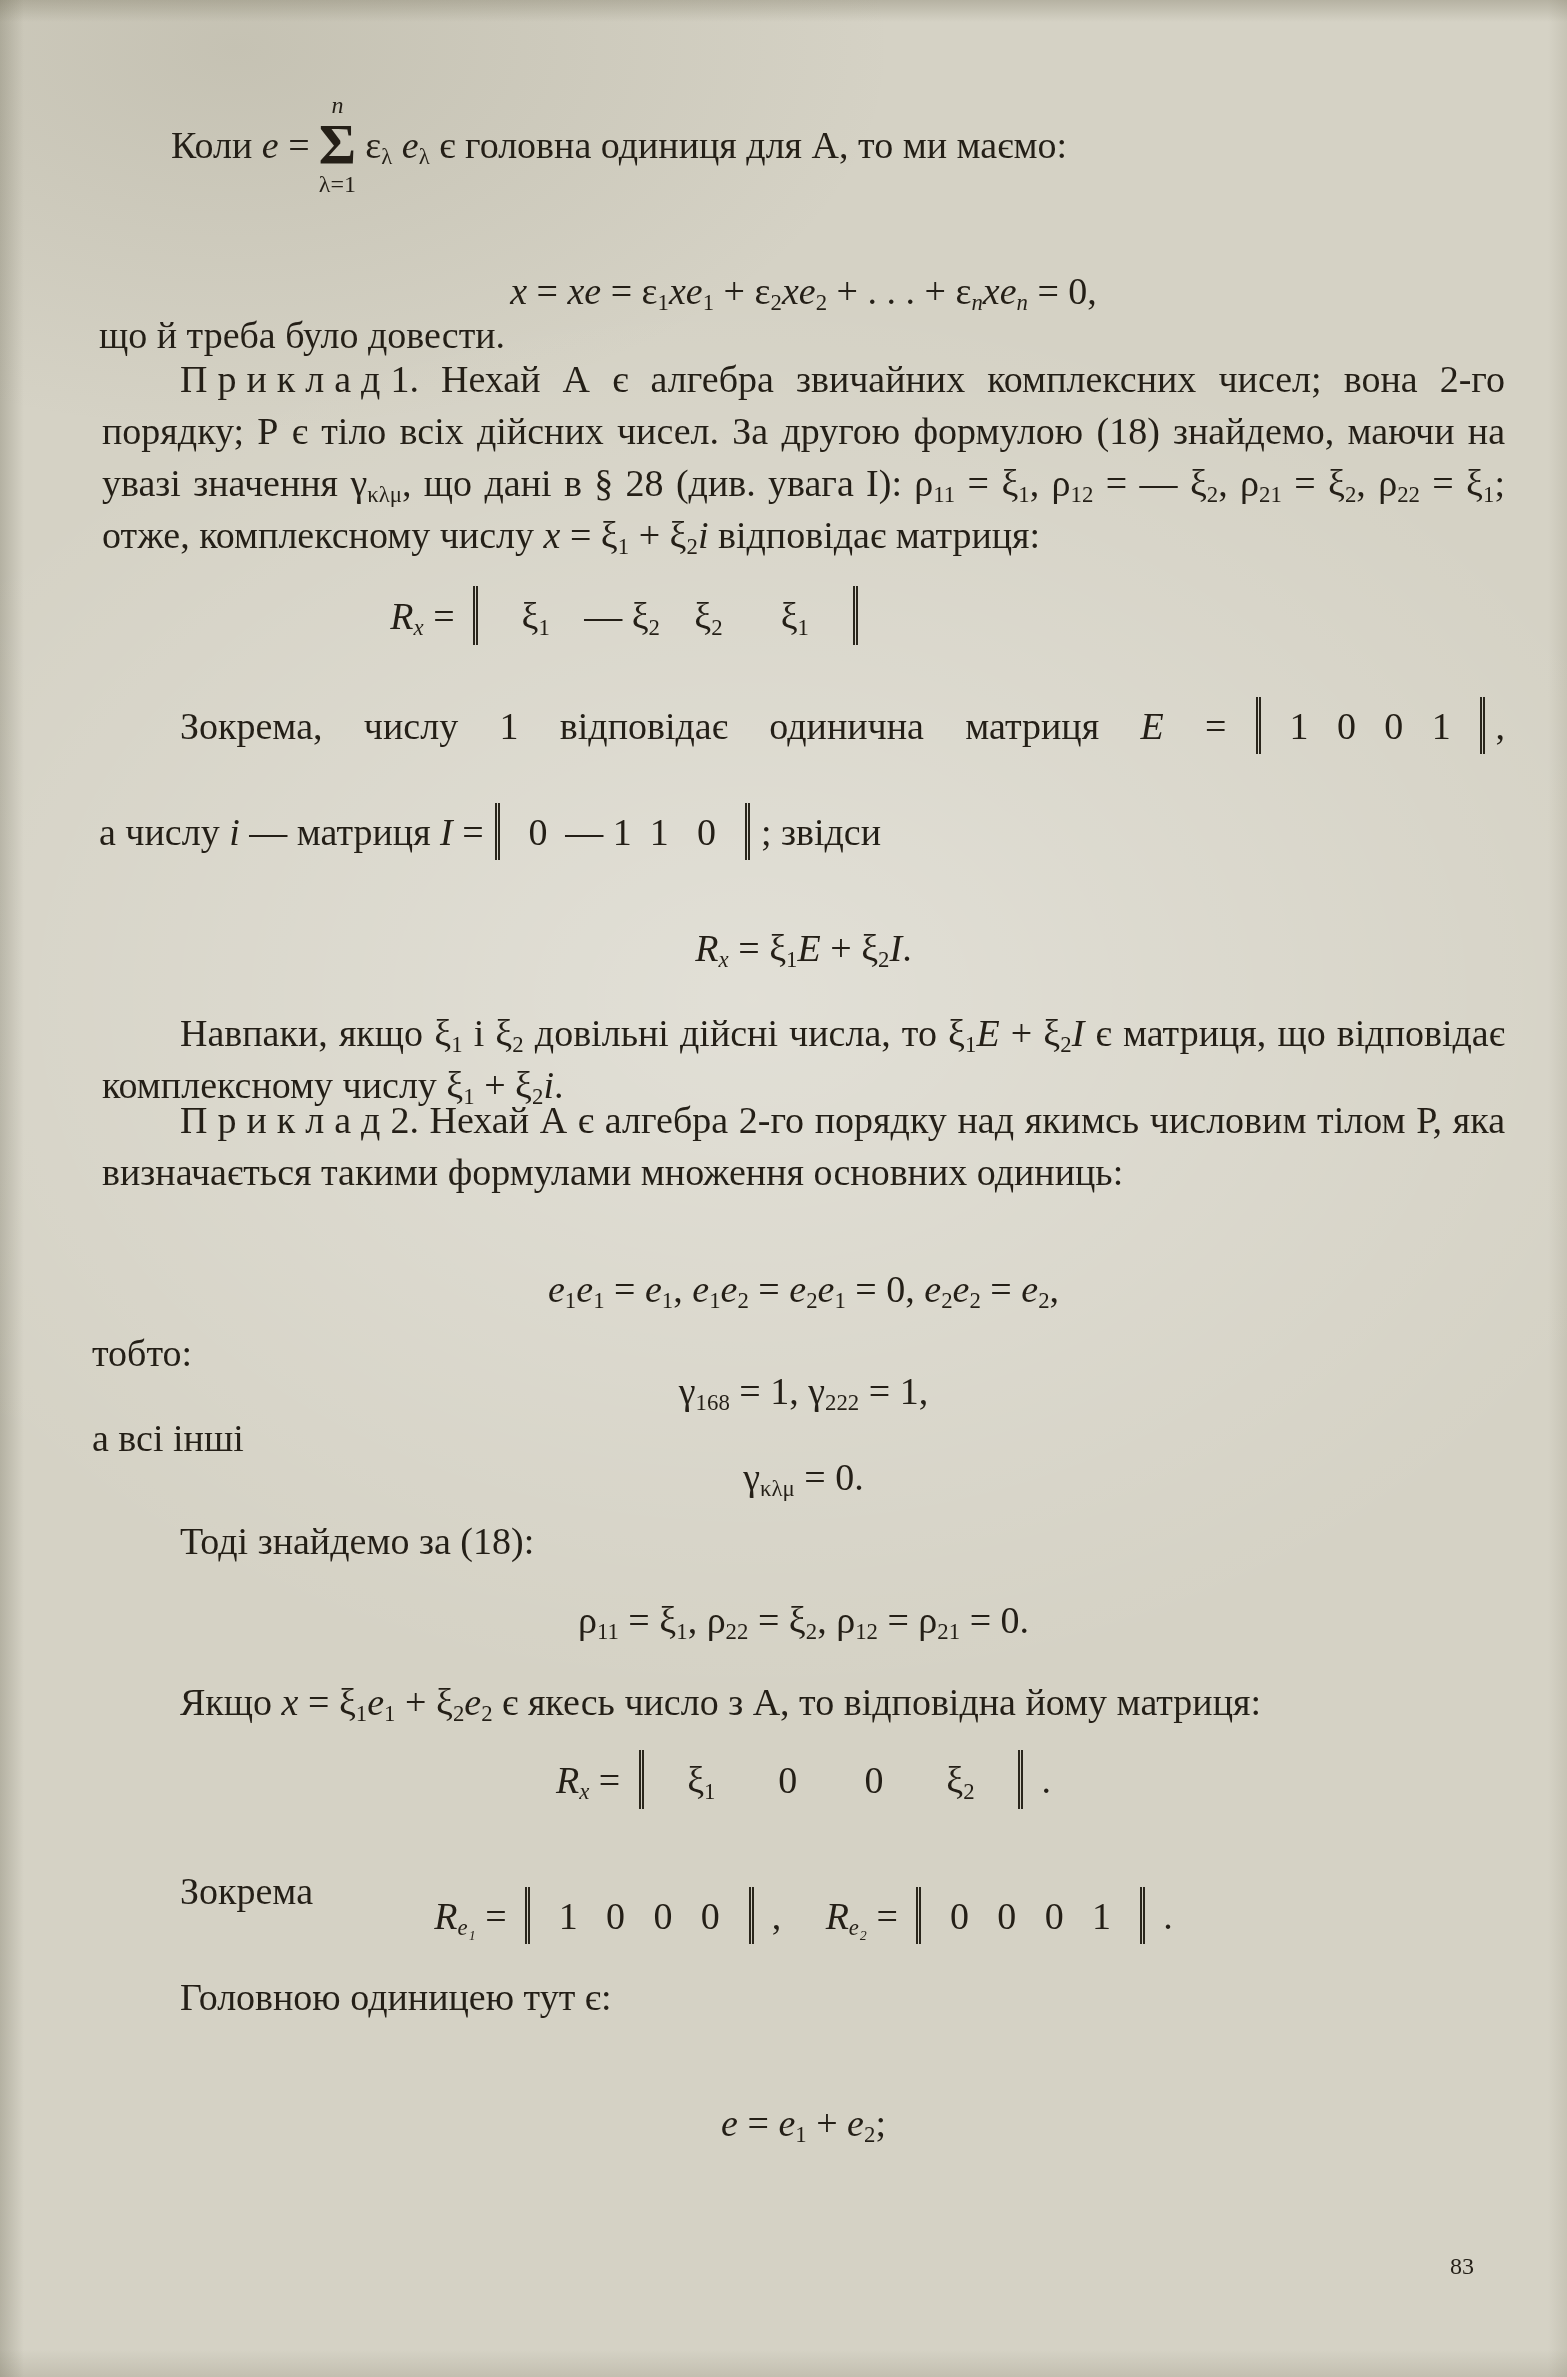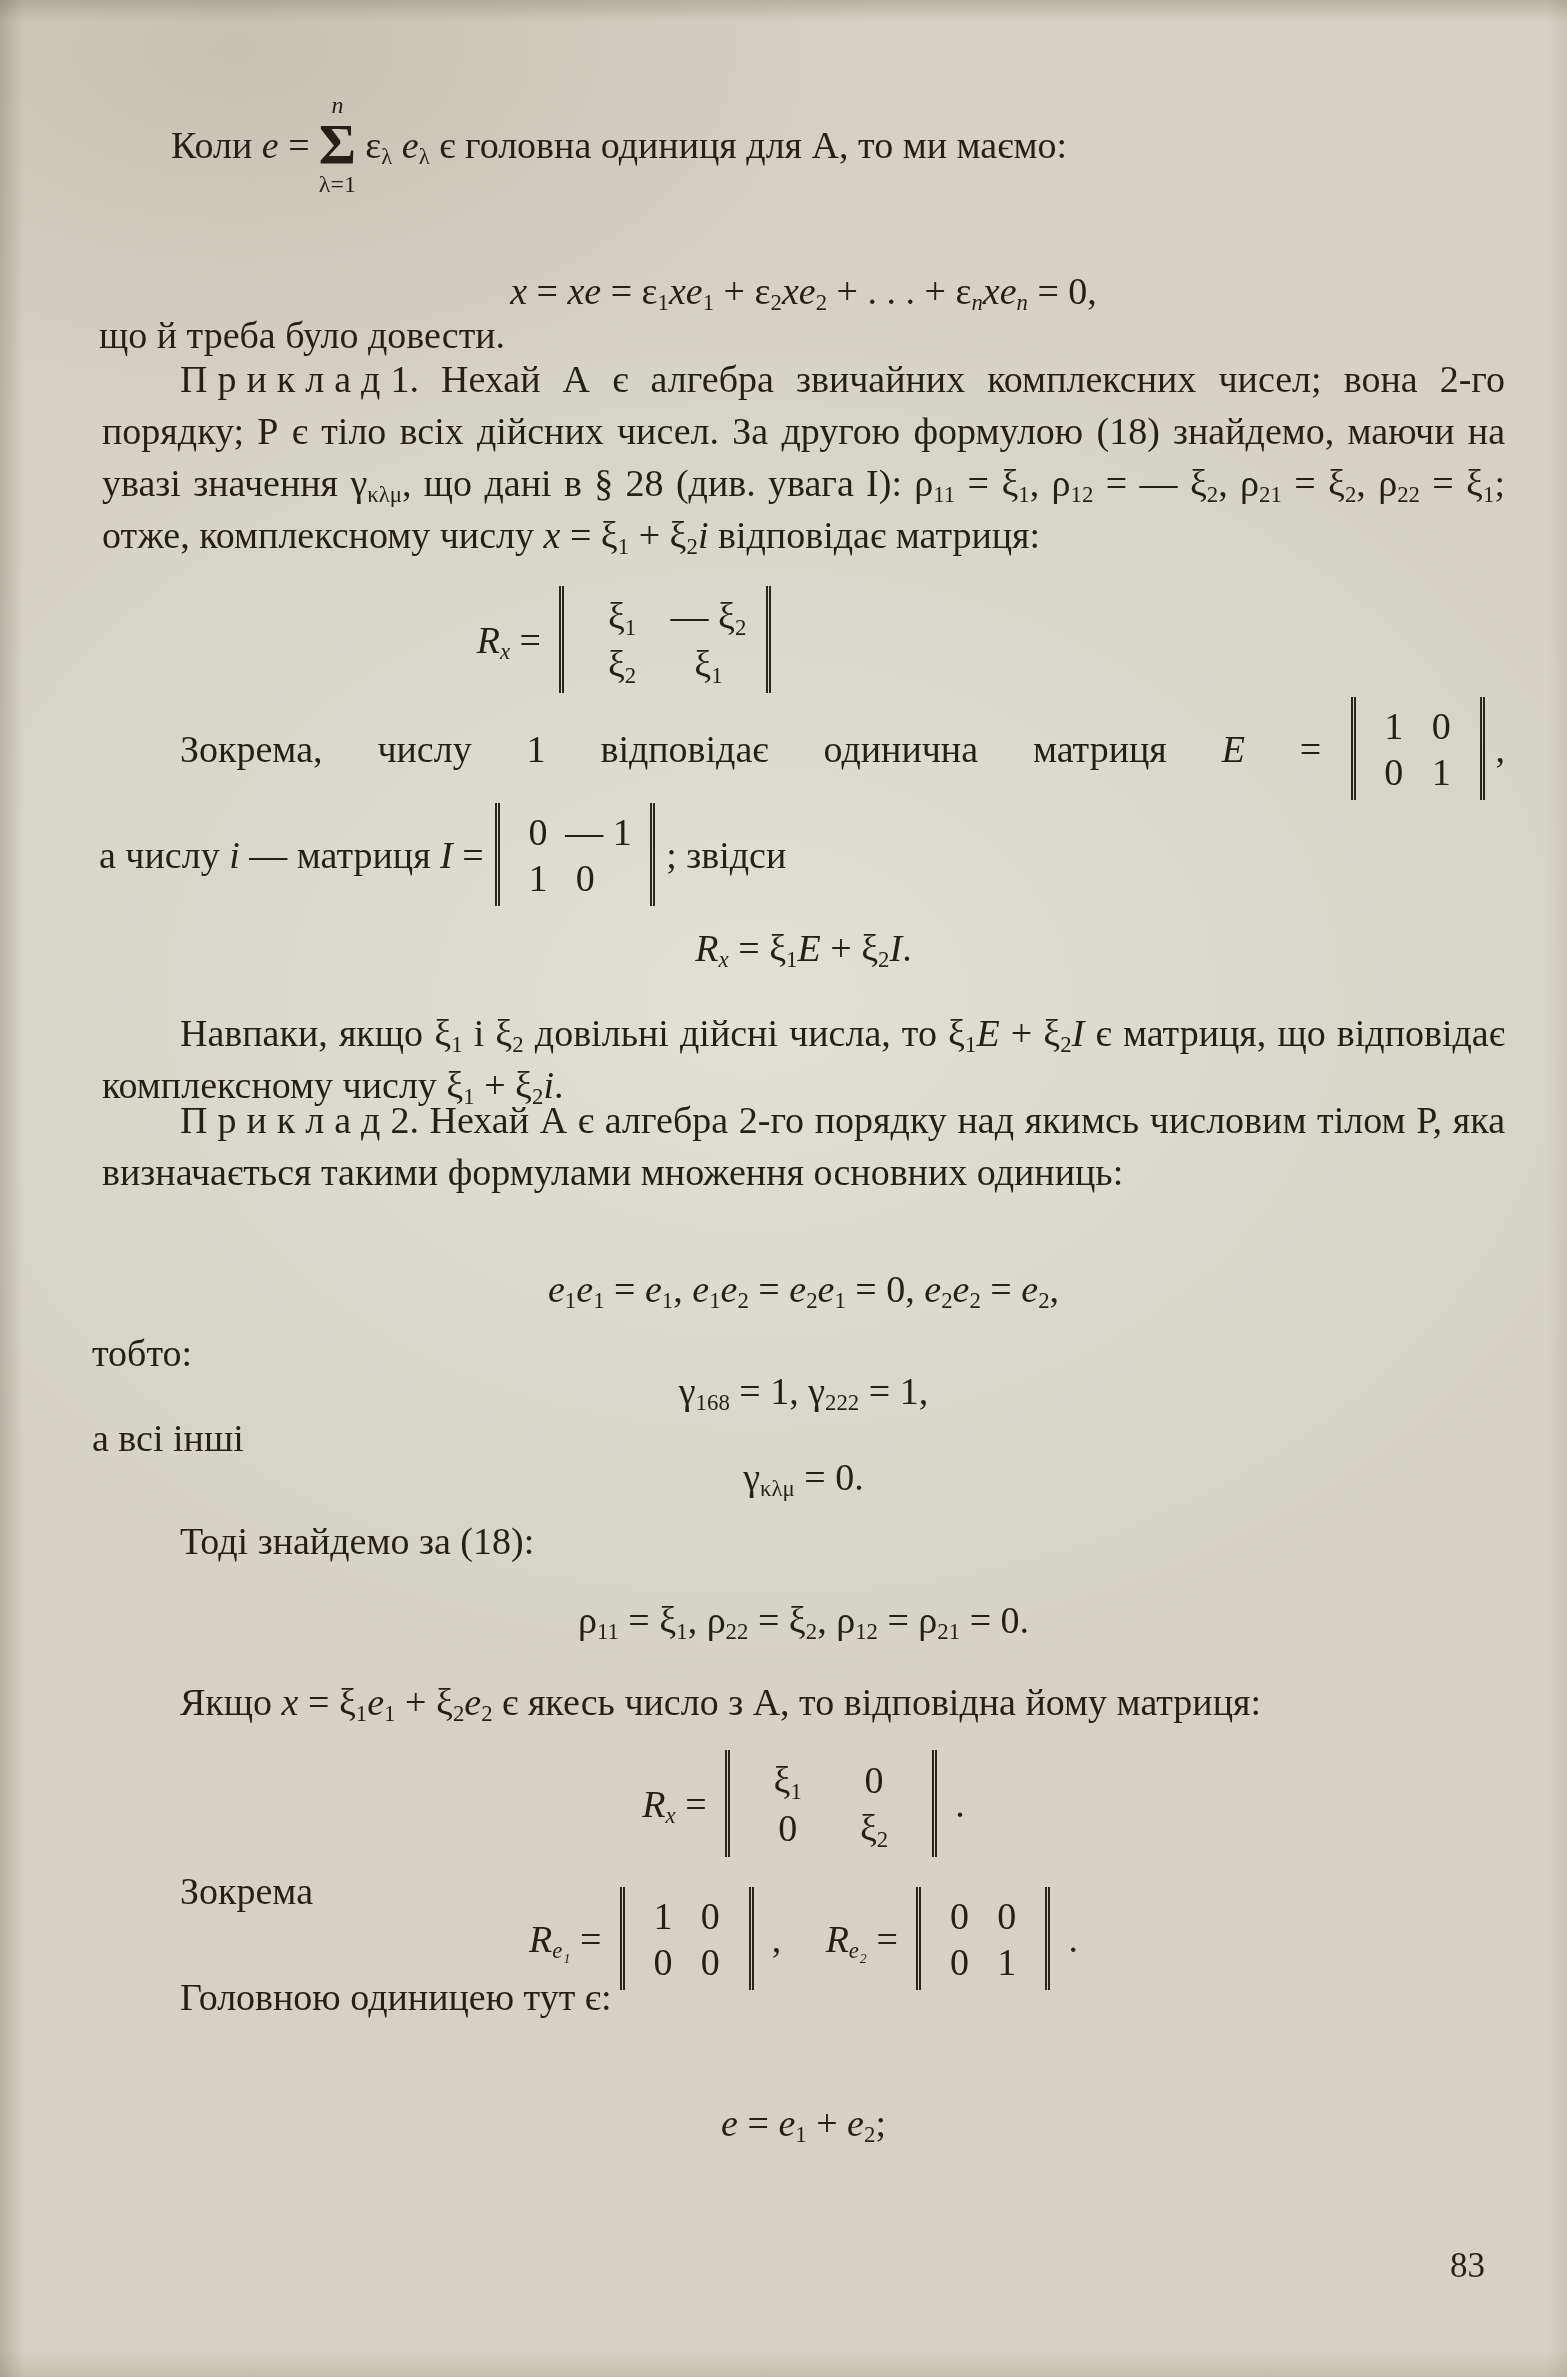--- a/index.html
+++ b/index.html
@@ -25,29 +25,29 @@
   .sp{letter-spacing:10px;}
   sub{font-size:60%;line-height:0;vertical-align:-0.28em;letter-spacing:0;}
   .fx{display:flex;align-items:center;}
   .fxc{display:flex;align-items:center;justify-content:center;}
   .gap{gap:7.3px;}
   
   .bigsum{display:inline-flex;flex-direction:column;align-items:center;line-height:1;margin:0 9.2px;}
   .bigsum .lim{font-size:24px;line-height:26px;}
   .bigsum .sigma{font-size:57px;line-height:53px;font-weight:bold;}
   
-  .mx{display:inline-flex;flex-direction:column;justify-content:flex-start;
+  .mx{display:inline-flex;flex-direction:row;justify-content:flex-start;
       border-left:5.5px double #2a261c;border-right:5.5px double #2a261c;
       padding:5.5px 14.6px;margin:0 11px;}
   .mxrow{display:flex;}
   .mxcell{min-width:79px;text-align:center;line-height:48px;padding:0 3.7px;}
   .mx.sm .mxcell{min-width:40px;line-height:46px;}
   .nudge-left{transform:translateX(-174px);}
   .spread-line{flex:1;text-align:justify;text-align-last:justify;}
-  .pgnum{font-size:35px;}
+  .pgnum{font-size:24px;}
 </style>
 </head>
 <body>
 
 <div class="page">
 
   <div class="abs fx" style="top:92px;left:171px;">
     <span><span>Коли  </span><span class="it">e</span><span> =</span></span>
     <span class="bigsum">
       <span class="lim it">n</span>

